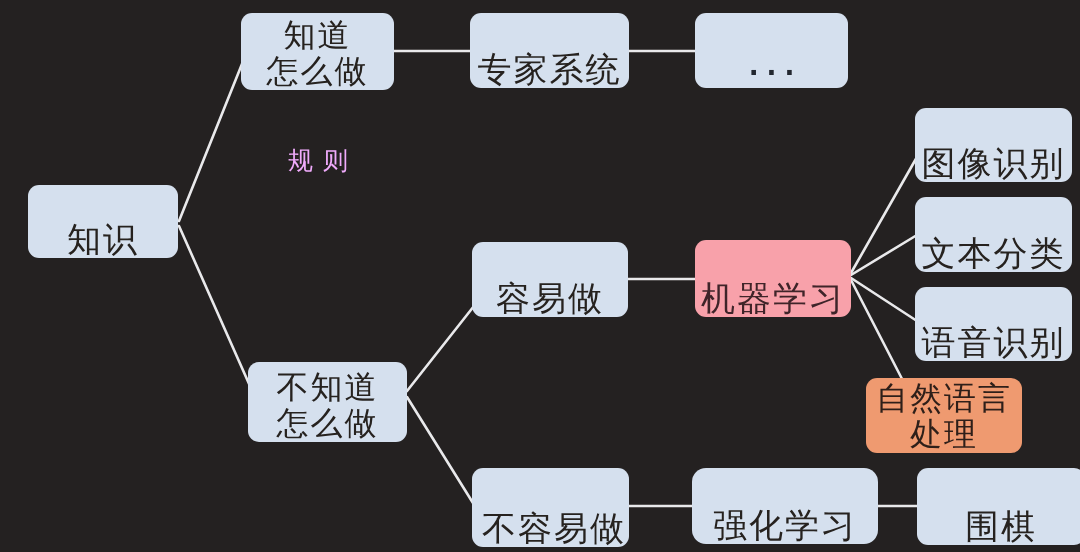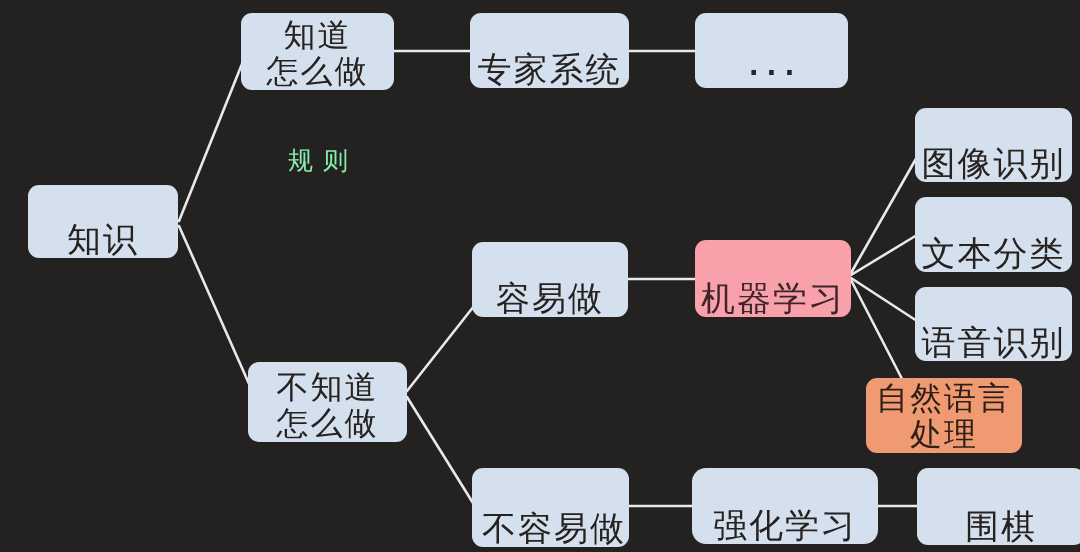--- a/index.html
+++ b/index.html
@@ -41,21 +41,21 @@
   .node.dots {
     font-family: "DejaVu Sans", sans-serif;
     font-weight: bold;
     font-size: 26px;
     letter-spacing: 8px;
     color: #232830;
     padding-left: 8px; 
   }
   .edge-label {
     position: absolute;
-    color: #86efac;
+    color: #f0abfc;
     font-size: 25px;
     letter-spacing: 10px;
     line-height: 1;
   }
   svg line {
     stroke: #e9e9eb;
     stroke-width: 2.6;
     stroke-linecap: round;
   }
 </style>

